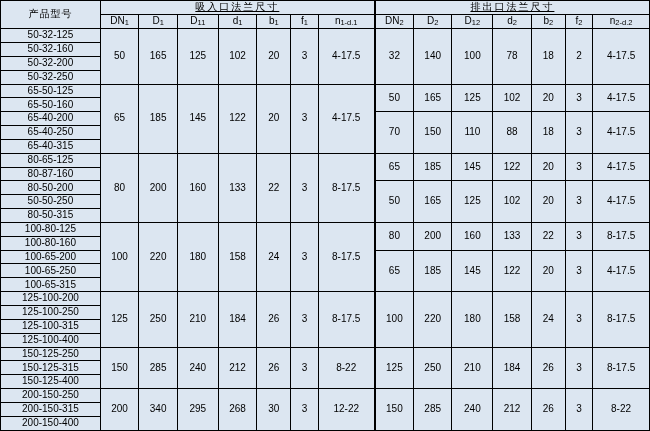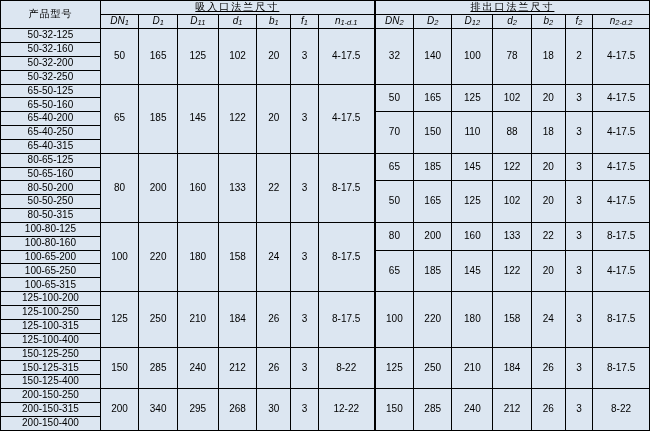--- a/index.html
+++ b/index.html
@@ -37,21 +37,20 @@
     line-height: 1.05;
   }
   .grouphead {
     font-size: 11px;
     letter-spacing: 2px;
     font-weight: normal;
     text-decoration: underline;
   }
   .colhead {
     font-size: 10.5px;
-    font-style: italic;
   }
   .model {
     text-align: left;
     padding-left: 3px;
     font-size: 10px;
     letter-spacing: 0px;
   }
   .sub {
     font-size: 7.5px;
     vertical-align: -1px;
@@ -184,21 +183,21 @@
           <td rowspan="5" class="val thick-right">8-17.5</td>
           <td rowspan="2" class="val">65</td>
           <td rowspan="2" class="val">185</td>
           <td rowspan="2" class="val">145</td>
           <td rowspan="2" class="val">122</td>
           <td rowspan="2" class="val">20</td>
           <td rowspan="2" class="val">3</td>
           <td rowspan="2" class="val">4-17.5</td>
         </tr>
         <tr>
-          <td class="model">50-65-160</td>
+          <td class="model">80-87-160</td>
         </tr>
         <tr>
           <td class="model">80-50-200</td>
           <td rowspan="3" class="val">50</td>
           <td rowspan="3" class="val">165</td>
           <td rowspan="3" class="val">125</td>
           <td rowspan="3" class="val">102</td>
           <td rowspan="3" class="val">20</td>
           <td rowspan="3" class="val">3</td>
           <td rowspan="3" class="val">4-17.5</td>

